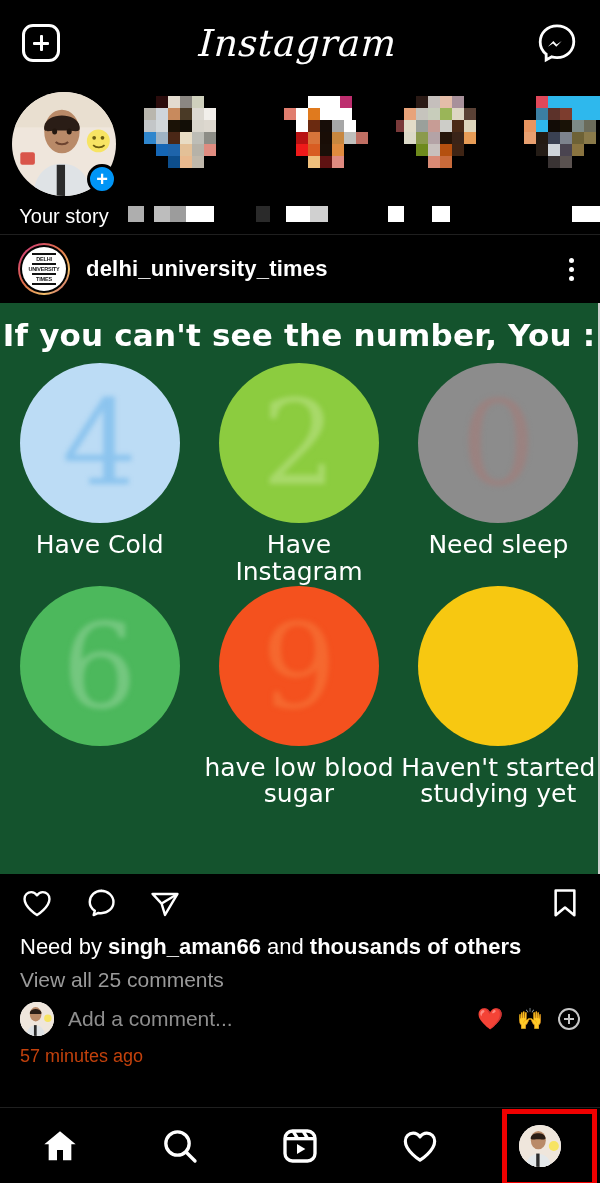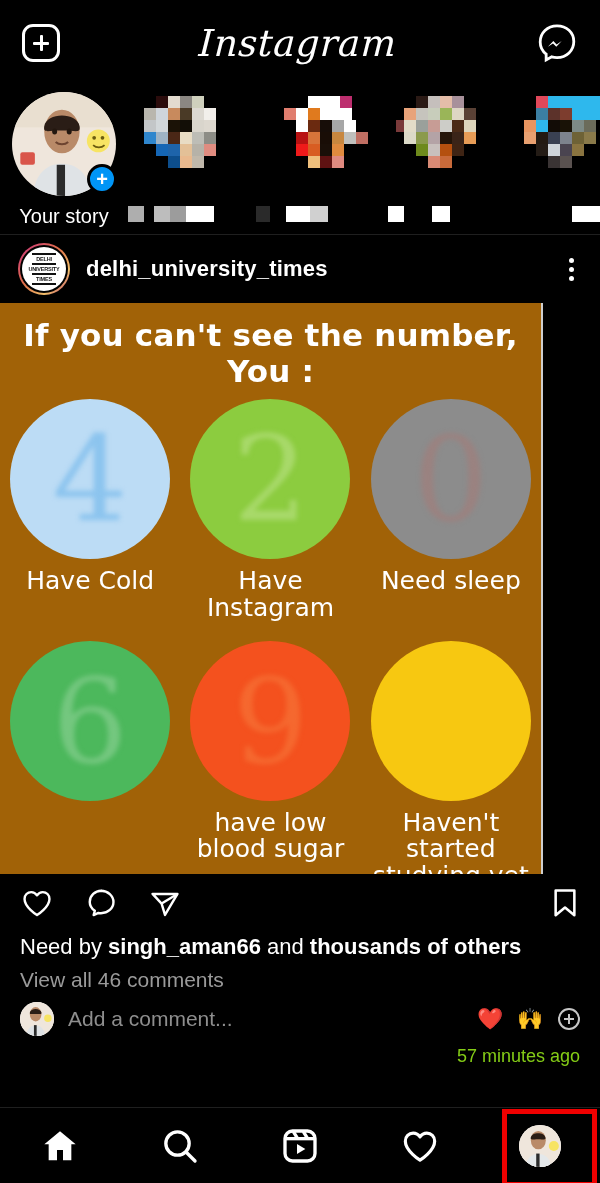--- a/index.html
+++ b/index.html
@@ -68,27 +68,27 @@
   .ring-grad .av { width:100%; height:100%; border-radius:50%; overflow:hidden; background:#fff;
     display:flex; align-items:center; justify-content:center; }
   .dut-logo { font-size:5.5px; line-height:1.15; color:#111; font-weight:700; text-align:center;
     font-family:"Liberation Sans",sans-serif; letter-spacing:-.2px; }
   .dut-logo .bar { display:block; height:2px; background:#111; margin:1px 4px; }
   .post-user { font-size: 22px; font-weight: 700; letter-spacing:.2px; flex:1; }
   .dots { display:flex; flex-direction:column; gap:4px; padding:6px 8px; }
   .dots i { width:5px; height:5px; border-radius:50%; background:#fff; display:block; }
 
   
-  .media { position:relative; width:543px; height:571px; background:#a16207; overflow:hidden;
+  .media { position:relative; width:600px; height:571px; background:#14532d; overflow:hidden;
            border-right:2px solid #cfcfcf; }
   .media-title {
     text-align:center; font-size: 31px; font-weight:700; color:#fff; padding-top: 14px;
     letter-spacing:.2px; font-family:"DejaVu Sans", sans-serif;
   }
-  .grid { margin-top: 10px; display:grid; grid-template-columns: repeat(3, 1fr); row-gap: 19px; }
+  .grid { margin-top: 10px; display:grid; grid-template-columns: repeat(3, 1fr); row-gap: 0; }
   .cell { display:flex; flex-direction:column; align-items:center; }
   .dot {
     width: 160px; height: 160px; border-radius:50%;
     display:flex; align-items:center; justify-content:center;
     font-family:"DejaVu Serif", serif; font-size: 118px; line-height:1;
     filter: blur(0.4px);
   }
   .dot span { filter: blur(2.4px); }
   .cell-label {
     margin-top: 9px; text-align:center; font-size: 25px; color:#fff; line-height:1.07;
@@ -104,21 +104,21 @@
   .viewall { font-size: 21px; color:#9a9a9a; margin-top:6px; }
 
   .addrow { display:flex; align-items:center; padding: 10px 20px 0 20px; gap: 14px; }
   .mini-av { width:34px; height:34px; border-radius:50%; overflow:hidden; flex:0 0 34px; background:#fff; }
   .addtext { font-size:21px; color:#8e8e8e; flex:1; }
   .emoji { font-size:21px; }
   .plus-circle { width:22px; height:22px; border:2px solid #c7c7c7; border-radius:50%; position:relative; }
   .plus-circle::before,.plus-circle::after{content:"";position:absolute;background:#c7c7c7;}
   .plus-circle::before{left:4px;right:4px;top:8px;height:2px;}
   .plus-circle::after{top:4px;bottom:4px;left:8px;width:2px;}
-  .timeago { font-size: 18px; color:#84cc16; padding: 10px 20px 0 20px; text-align: right; }
+  .timeago { font-size: 18px; color:#c2410c; padding: 10px 20px 0 20px; }
 
   
   .bottomnav {
     position:absolute; left:0; bottom:0; width:600px; height:76px;
     border-top:1px solid #1f1f1f; display:flex; align-items:center; justify-content:space-around;
     background:#000;
   }
   .nav-item { display:flex; align-items:center; justify-content:center; width:110px; height:76px; }
   .nav-av { width:42px; height:42px; border-radius:50%; overflow:hidden; background:#fff; }
   .redbox {
@@ -429,21 +429,21 @@
     <div class="spacer"></div>
     <svg width="30" height="34" viewBox="0 0 20 24">
       <path d="M3.4 3.2h13.2v17.4L10 15.2 3.4 20.6z" fill="none" stroke="#fff" stroke-width="1.8" stroke-linejoin="round"></path>
     </svg>
   </div>
 
   <div class="caption">
     <div class="liked">
       <span>Need by </span><b>singh_aman66</b><span> and </span><b>thousands of others</b>
     </div>
-    <div class="viewall">View all 46 comments</div>
+    <div class="viewall">View all 25 comments</div>
   </div>
 
   <div class="addrow">
     <div class="mini-av">
       <svg viewBox="0 0 100 100" width="34" height="34">
         <rect width="100" height="100" fill="#efe6dc"></rect>
         <ellipse cx="46" cy="36" rx="17" ry="21" fill="#b98a68"></ellipse>
         <path d="M29 31c2-14 32-14 34 0 1 7-3 4-17 4s-18 3-17-4z" fill="#2a1d16"></path>
         <path d="M18 100c2-22 14-31 28-31s26 9 28 31z" fill="#dfe3e6"></path>
         <rect x="41" y="68" width="8" height="32" fill="#2b2b2b"></rect>

